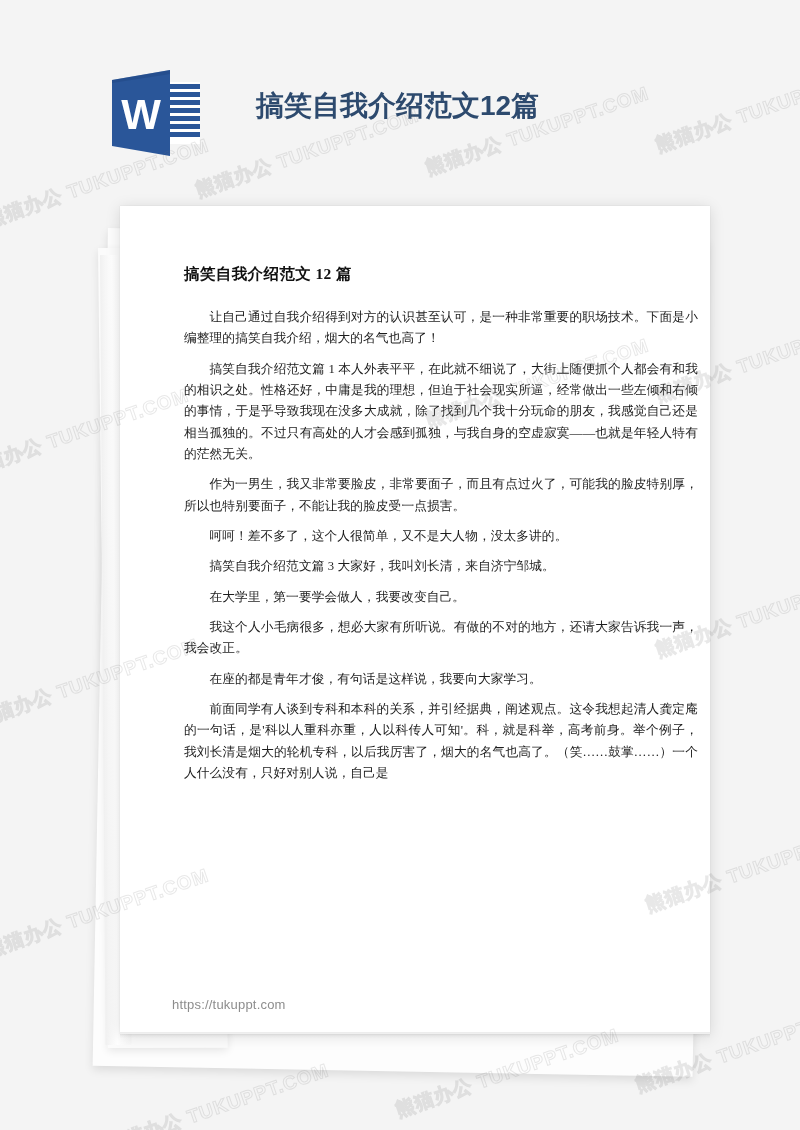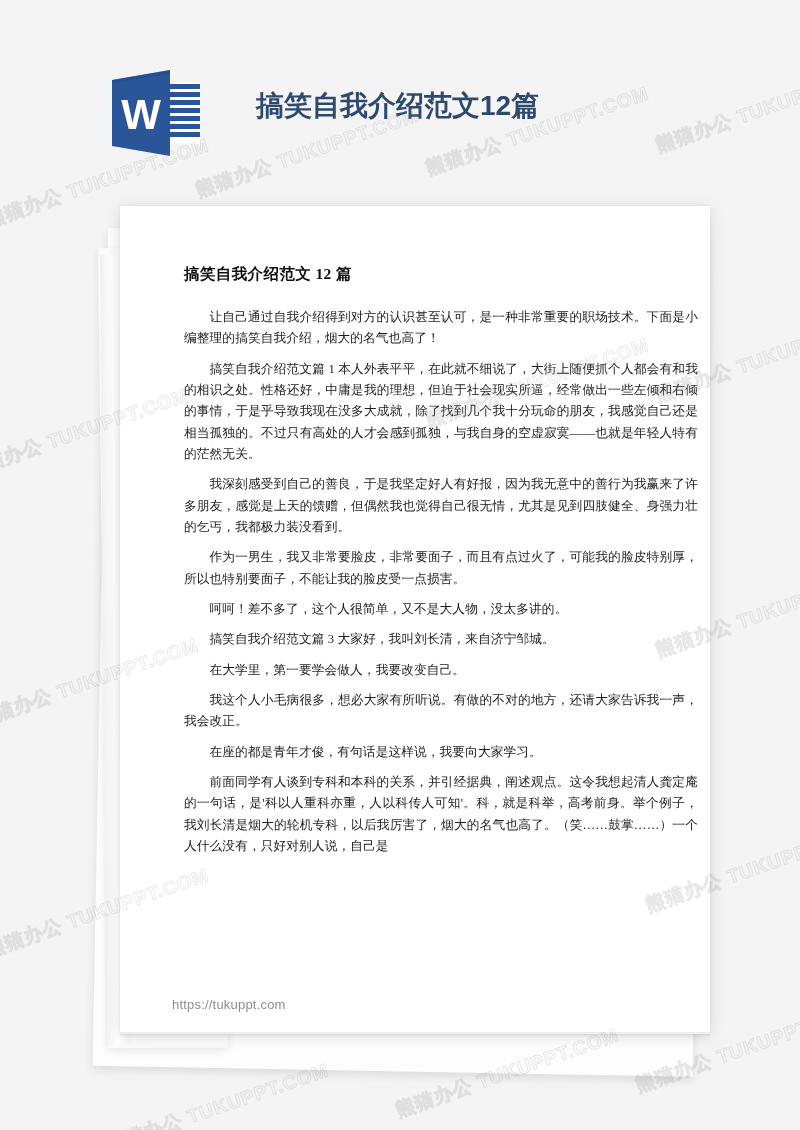--- a/index.html
+++ b/index.html
@@ -223,21 +223,20 @@
   <div class="sheet sheet-back2"></div>
   <div class="sheet sheet-back1"></div>
   <div class="sheet-curl"></div>
 
   <div class="sheet sheet-main">
     <div class="doc-body">
       <div class="doc-heading">搞笑自我介绍范文 12 篇</div>
 
       <p class="doc-p">让自己通过自我介绍得到对方的认识甚至认可，是一种非常重要的职场技术。下面是小编整理的搞笑自我介绍，烟大的名气也高了！</p>
       <p class="doc-p">搞笑自我介绍范文篇 1 本人外表平平，在此就不细说了，大街上随便抓个人都会有和我的相识之处。性格还好，中庸是我的理想，但迫于社会现实所逼，经常做出一些左倾和右倾的事情，于是乎导致我现在没多大成就，除了找到几个我十分玩命的朋友，我感觉自己还是相当孤独的。不过只有高处的人才会感到孤独，与我自身的空虚寂寞——也就是年轻人特有的茫然无关。</p>
-      <p class="doc-p">我深刻感受到自己的善良，于是我坚定好人有好报，因为我无意中的善行为我赢来了许多朋友，感觉是上天的馈赠，但偶然我也觉得自己很无情，尤其是见到四肢健全、身强力壮的乞丐，我都极力装没看到。</p>
       <p class="doc-p">作为一男生，我又非常要脸皮，非常要面子，而且有点过火了，可能我的脸皮特别厚，所以也特别要面子，不能让我的脸皮受一点损害。</p>
       <p class="doc-p">呵呵！差不多了，这个人很简单，又不是大人物，没太多讲的。</p>
       <p class="doc-p">搞笑自我介绍范文篇 3 大家好，我叫刘长清，来自济宁邹城。</p>
       <p class="doc-p">在大学里，第一要学会做人，我要改变自己。</p>
       <p class="doc-p">我这个人小毛病很多，想必大家有所听说。有做的不对的地方，还请大家告诉我一声，我会改正。</p>
       <p class="doc-p">在座的都是青年才俊，有句话是这样说，我要向大家学习。</p>
       <p class="doc-p">前面同学有人谈到专科和本科的关系，并引经据典，阐述观点。这令我想起清人龚定庵的一句话，是'科以人重科亦重，人以科传人可知'。科，就是科举，高考前身。举个例子，我刘长清是烟大的轮机专科，以后我厉害了，烟大的名气也高了。（笑……鼓掌……）一个人什么没有，只好对别人说，自己是</p>
     </div>
     <div class="doc-footer">https://tukuppt.com</div>
   </div>

